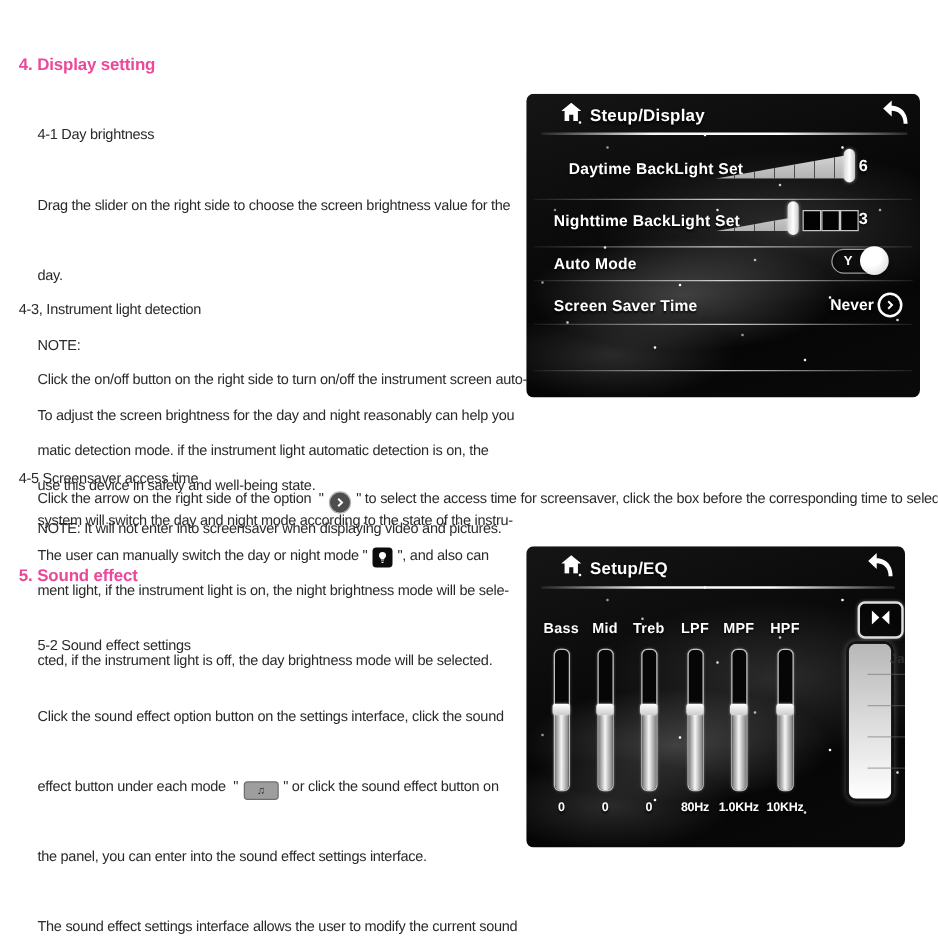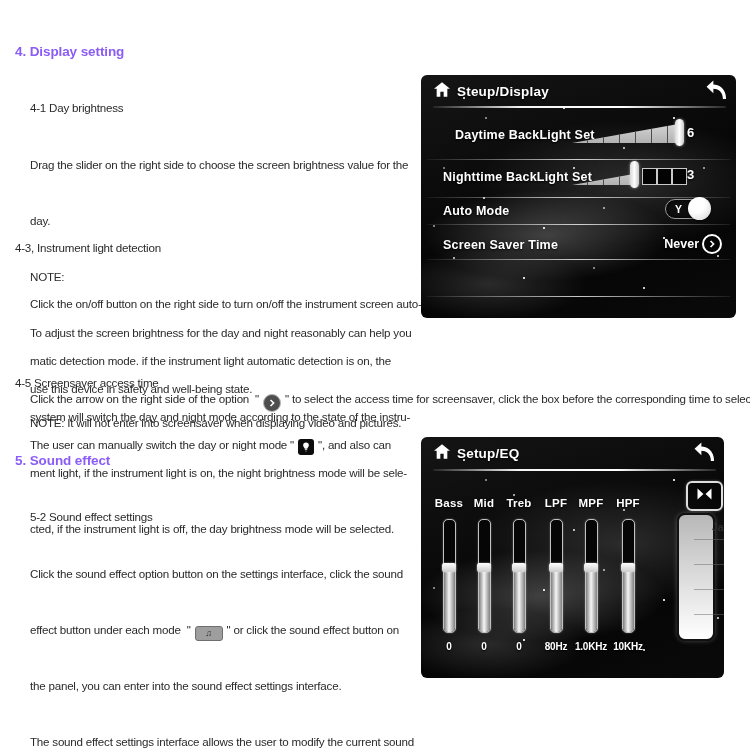--- a/index.html
+++ b/index.html
@@ -1,19 +1,19 @@
 <!DOCTYPE html>
 <html><head>
 <meta charset="utf-8">
 <style>
   html,body{margin:0;padding:0;width:750px;height:750px;overflow:hidden;background:#fff;
     font-family:"Liberation Sans",sans-serif;color:#252525;}
 
   
-  .doc-heading{position:absolute;font-size:13.5px;font-weight:bold;color:#8b5cf6;letter-spacing:-0.1px;white-space:pre;}
+  .doc-heading{position:absolute;font-size:13.5px;font-weight:bold;color:#ec4899;letter-spacing:-0.1px;white-space:pre;}
   .doc-block{position:absolute;font-size:11.6px;line-height:18.7px;letter-spacing:-0.22px;color:#2a2a2a;white-space:pre;}
   .doc-line{height:18.7px;}
   .nowrap{white-space:pre;overflow:hidden;}
   .inline-icon{display:inline-block;vertical-align:-4px;margin:0 4px;}
   .bulb-btn{width:16px;height:16px;background:#0c0c0c;border-radius:3px;display:inline-flex;align-items:center;justify-content:center;}
   .circ-btn{width:16px;height:16px;background:#4e4e4e;border:1.5px solid #b5b5b5;border-radius:50%;display:inline-flex;align-items:center;justify-content:center;}
   .eqmode-btn{width:26px;height:13px;background:#9e9e9e;border:1px solid #6e6e6e;border-radius:3px;display:inline-flex;align-items:center;justify-content:center;font-size:9px;line-height:9px;color:#2b2b2b;vertical-align:-2px;}
 
   
   .screen{position:absolute;background:
@@ -21,21 +21,21 @@
       radial-gradient(ellipse 230px 95px at 66% 44%, rgba(160,160,160,.24), rgba(0,0,0,0) 65%),
       radial-gradient(ellipse 150px 55px at 22% 86%, rgba(150,150,150,.26), rgba(0,0,0,0) 65%),
       linear-gradient(160deg,#151515,#040404 60%,#0a0a0a);
     border-radius:6px;overflow:hidden;color:#fff;}
   .stars{position:absolute;inset:0;pointer-events:none;}
   .stars::before{content:"";position:absolute;top:0;left:0;width:1.6px;height:1.6px;border-radius:50%;background:#fff;
     box-shadow:42px 22px #fff,92px 57px #bbb,142px 32px #fff,202px 72px #ccc,252px 42px #fff,
       282px 92px #aaa,62px 122px #ddd,122px 152px #fff,182px 132px #bbb,242px 162px #fff,
       32px 182px #ccc,102px 202px #fff,172px 192px #999,222px 212px #eee,272px 142px #fff,
       22px 92px #888,152px 92px #ddd,64px 42px #999,296px 180px #ddd,12px 150px #999;}
-  .scr-header{position:absolute;left:13px;top:7px;display:flex;align-items:center;gap:7px;z-index:3;}
+  .scr-header{position:absolute;left:28px;top:7px;display:flex;align-items:center;gap:7px;z-index:3;}
   .scr-title{font-size:13.5px;font-weight:bold;letter-spacing:0.2px;text-shadow:0 1px 2px #000;}
   .back-arrow{position:absolute;right:8px;top:5px;z-index:3;}
   .tdiv{position:absolute;left:12px;height:2px;border-radius:1px;z-index:2;
     background:linear-gradient(90deg,rgba(255,255,255,.08),#f5f5f5 30%,#ffffff 65%,rgba(255,255,255,.12));}
   .rdiv{position:absolute;left:6px;right:6px;height:1px;z-index:2;
     background:linear-gradient(90deg,rgba(255,255,255,.05),rgba(255,255,255,.78) 50%,rgba(255,255,255,.08));}
 
   
   .dsp-label{position:absolute;left:22px;font-size:12.5px;font-weight:bold;letter-spacing:0.2px;text-shadow:0 1px 2px #000;z-index:3;}
   .wedge{position:absolute;left:151px;width:112px;height:20px;z-index:3;}

